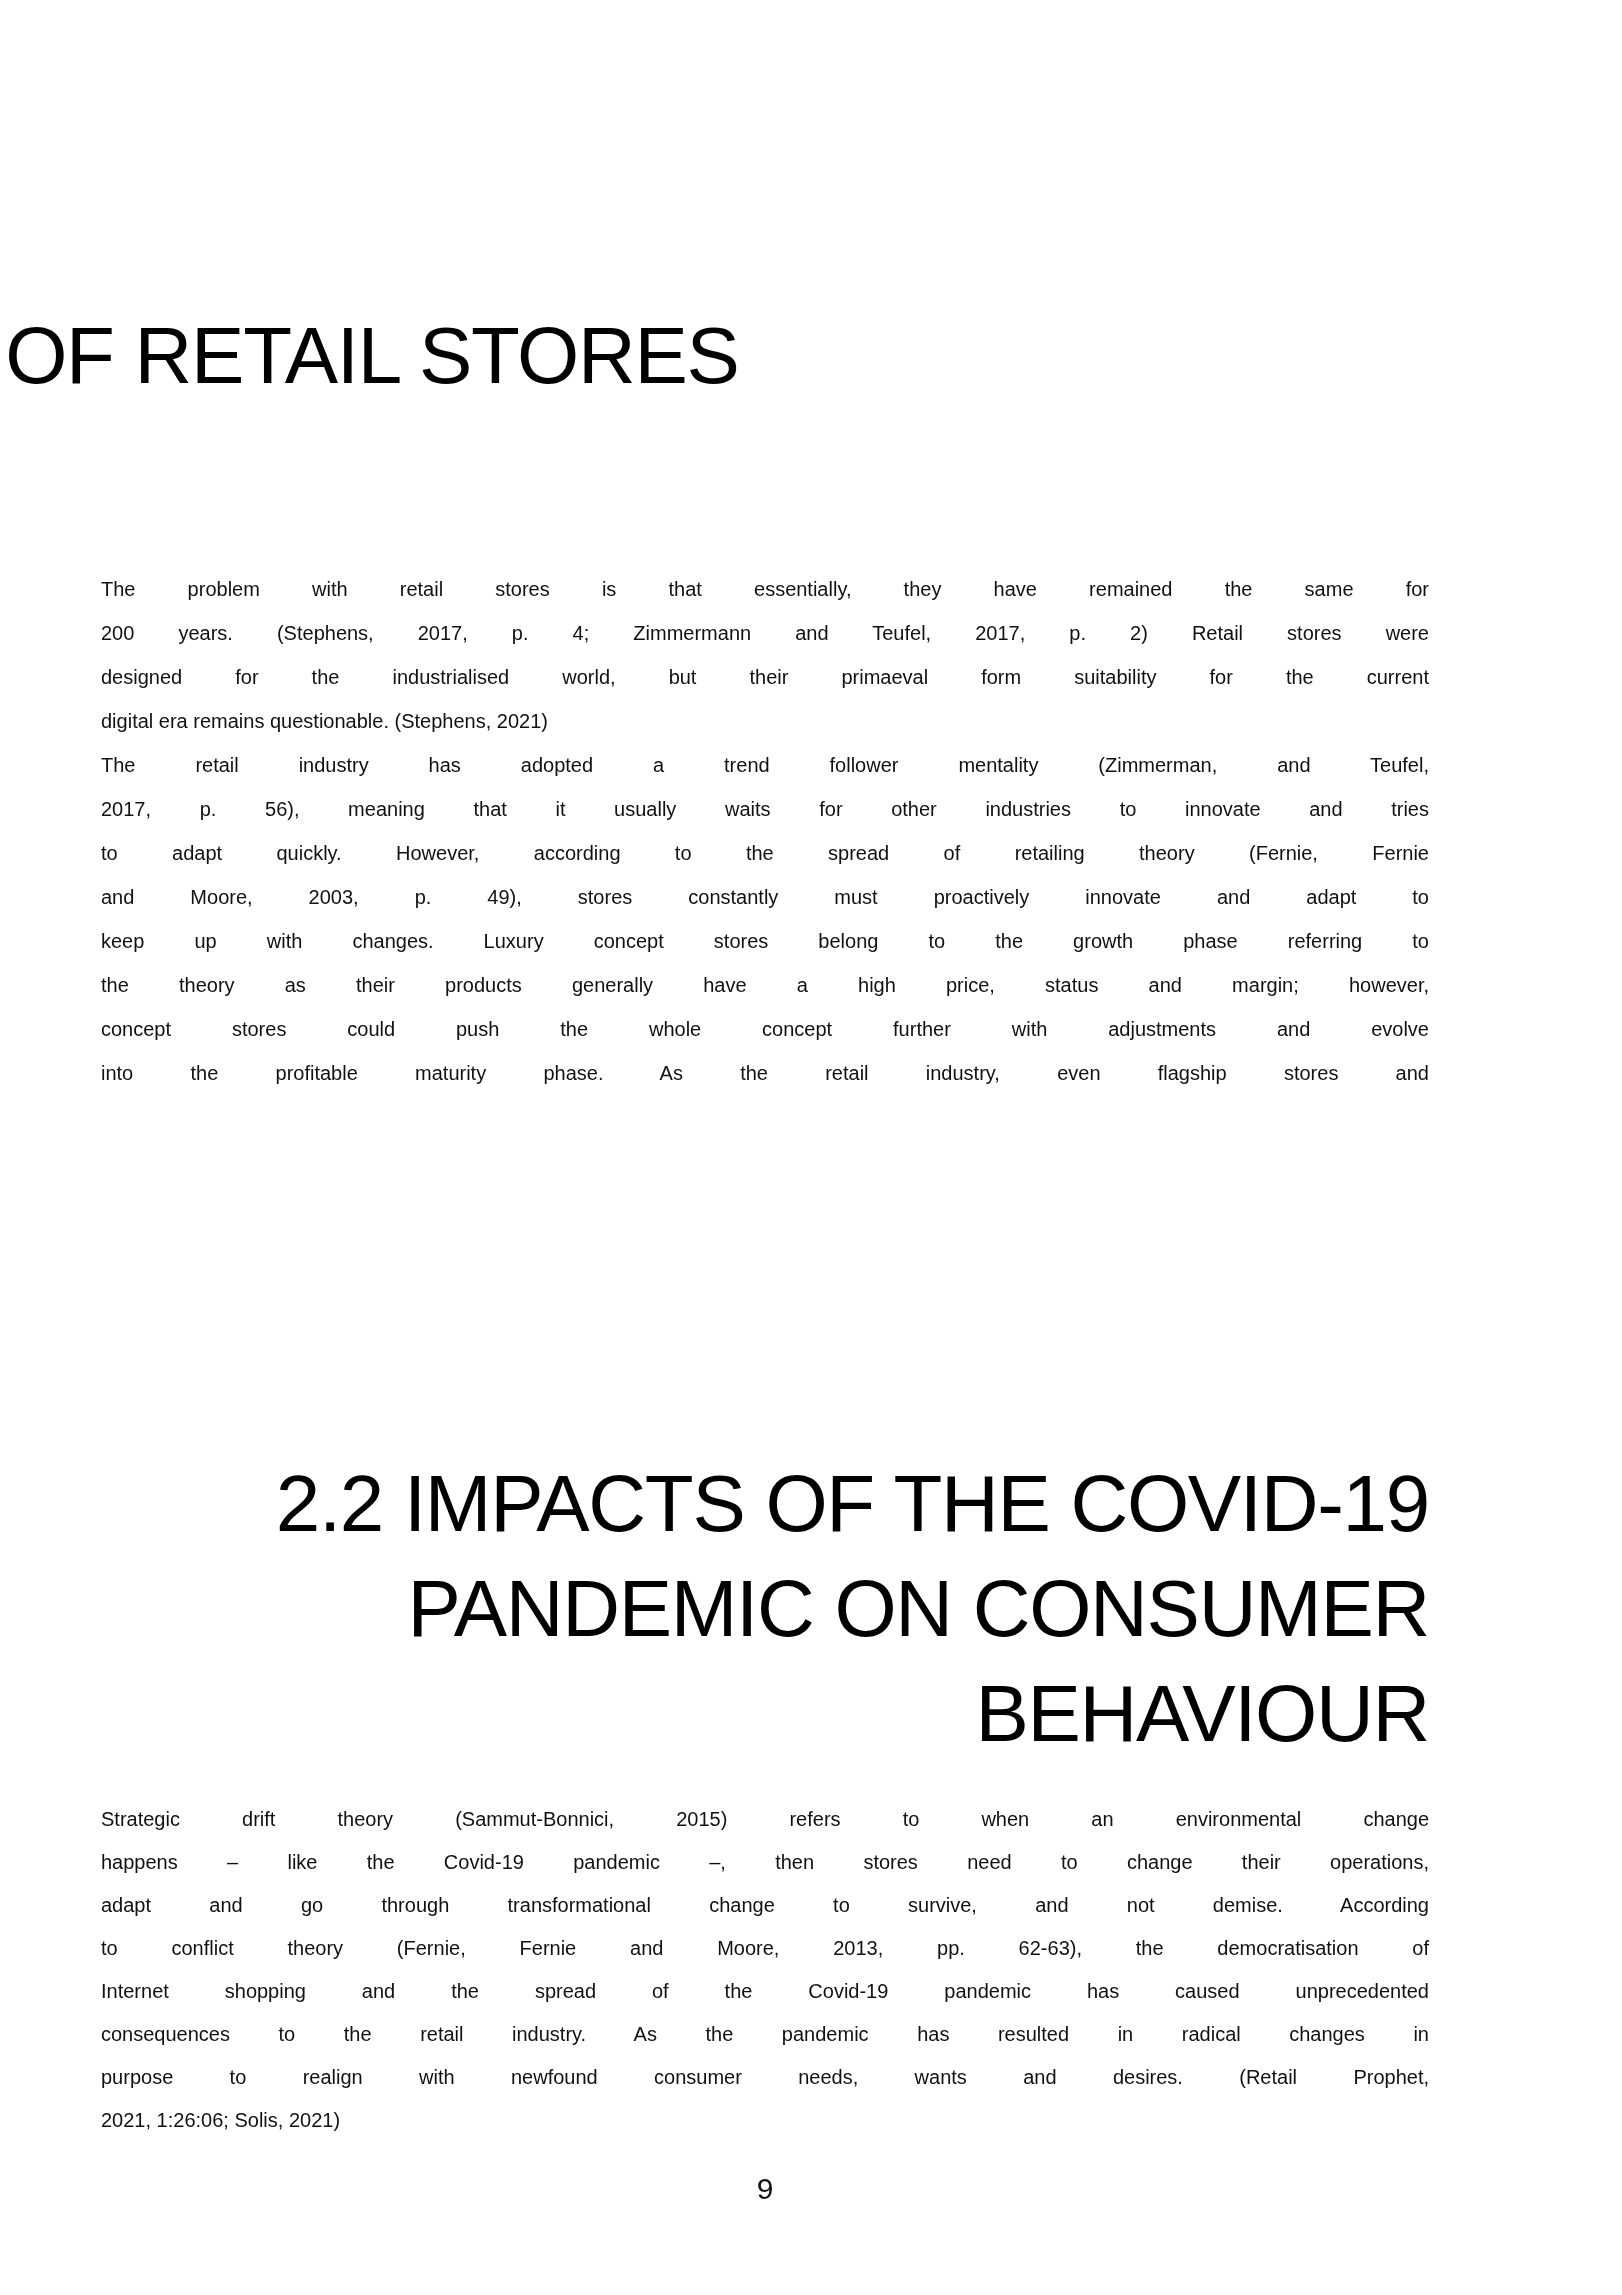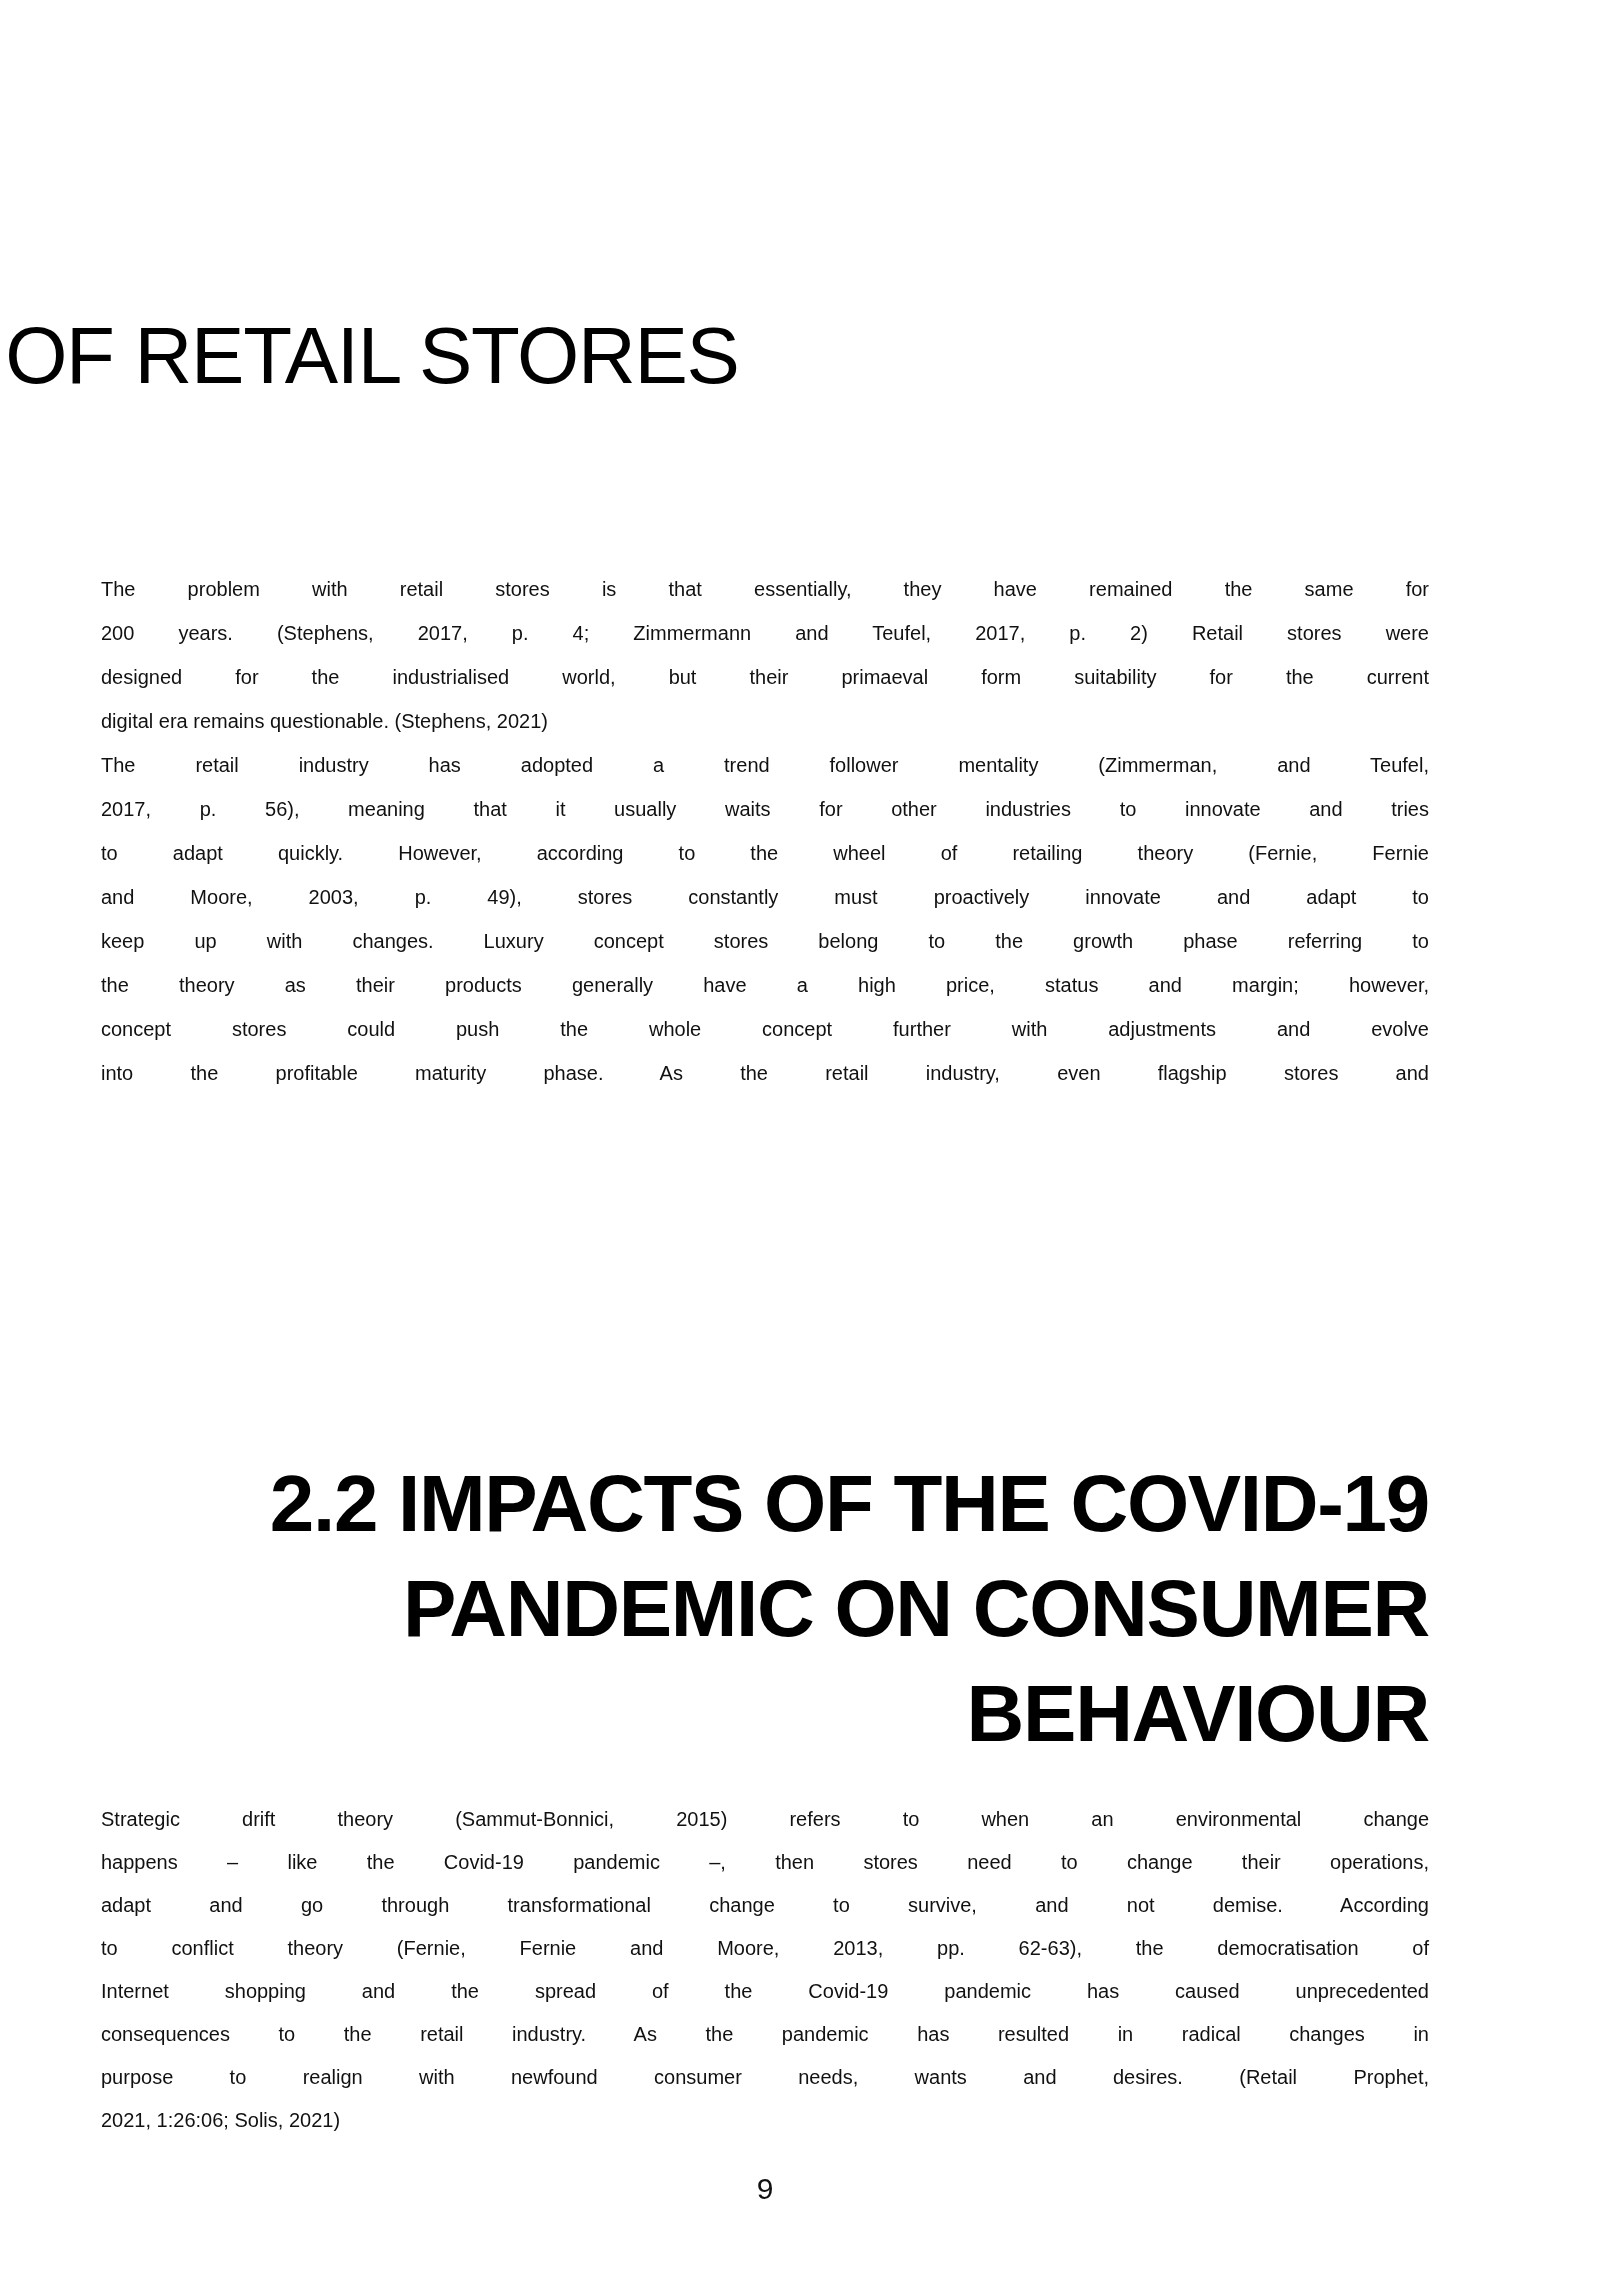--- a/index.html
+++ b/index.html
@@ -29,21 +29,21 @@
     color: #000000;
   }
   .section-heading {
     position: absolute;
     left: 101px;
     top: 1451px;
     width: 1328px;
     margin: 0;
     font-size: 80px;
     line-height: 105px;
-    font-weight: 700;
+    font-weight: 400;
     letter-spacing: -1.3px;
     text-align: right;
     color: #000000;
   }
   .heading-line {
     display: block;
   }
   .text-block {
     position: absolute;
     left: 101px;
@@ -91,21 +91,21 @@
   <div class="text-block block-1">
     <div class="para">
         <div class="body-line">The problem with retail stores is that essentially, they have remained the same for</div>
         <div class="body-line">200 years. (Stephens, 2017, p. 4; Zimmermann and Teufel, 2017, p. 2) Retail stores were</div>
         <div class="body-line">designed for the industrialised world, but their primaeval form suitability for the current</div>
         <div class="body-line last">digital era remains questionable. (Stephens, 2021)</div>
       </div>
     <div class="para">
         <div class="body-line">The retail industry has adopted a trend follower mentality (Zimmerman, and Teufel,</div>
         <div class="body-line">2017, p. 56), meaning that it usually waits for other industries to innovate and tries</div>
-        <div class="body-line">to adapt quickly. However, according to the wheel of retailing theory (Fernie, Fernie</div>
+        <div class="body-line">to adapt quickly. However, according to the spread of retailing theory (Fernie, Fernie</div>
         <div class="body-line">and Moore, 2003, p. 49), stores constantly must proactively innovate and adapt to</div>
         <div class="body-line">keep up with changes. Luxury concept stores belong to the growth phase referring to</div>
         <div class="body-line">the theory as their products generally have a high price, status and margin; however,</div>
         <div class="body-line">concept stores could push the whole concept further with adjustments and evolve</div>
         <div class="body-line">into the profitable maturity phase. As the retail industry, even flagship stores and</div>
       </div>
   </div>
 
   <h2 class="section-heading">
       <div class="heading-line">2.2 IMPACTS OF THE COVID-19</div>

